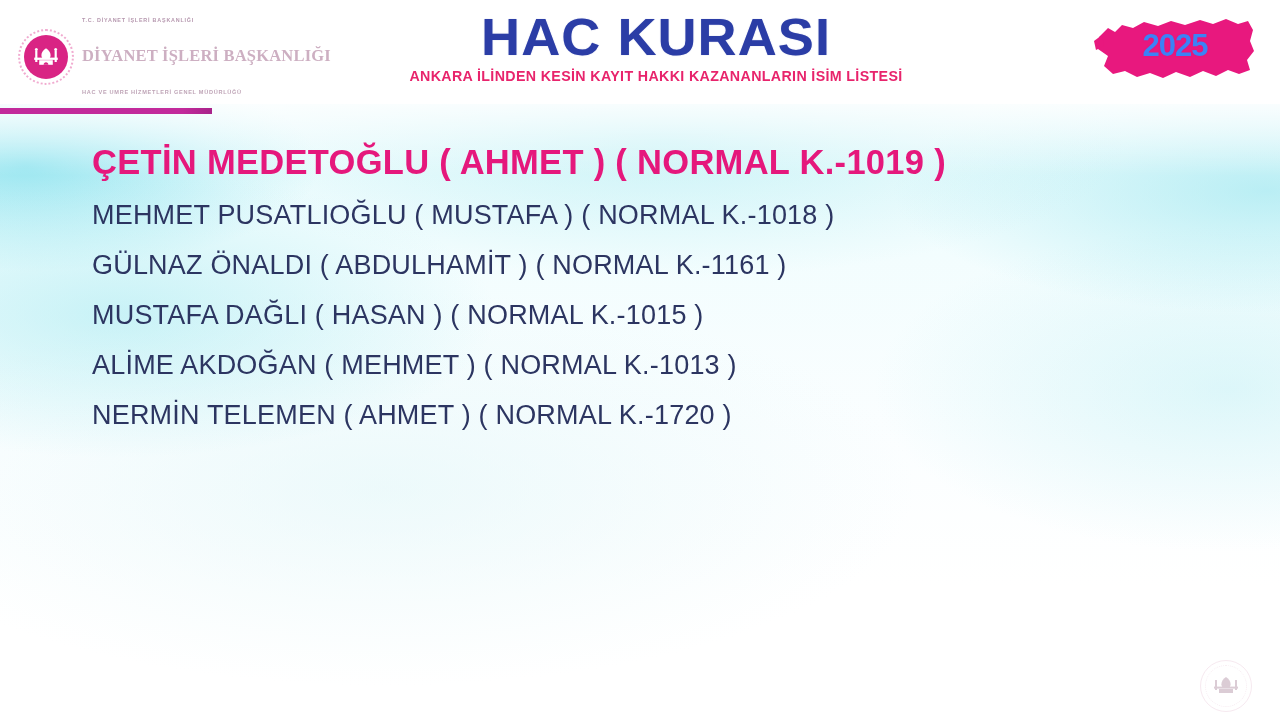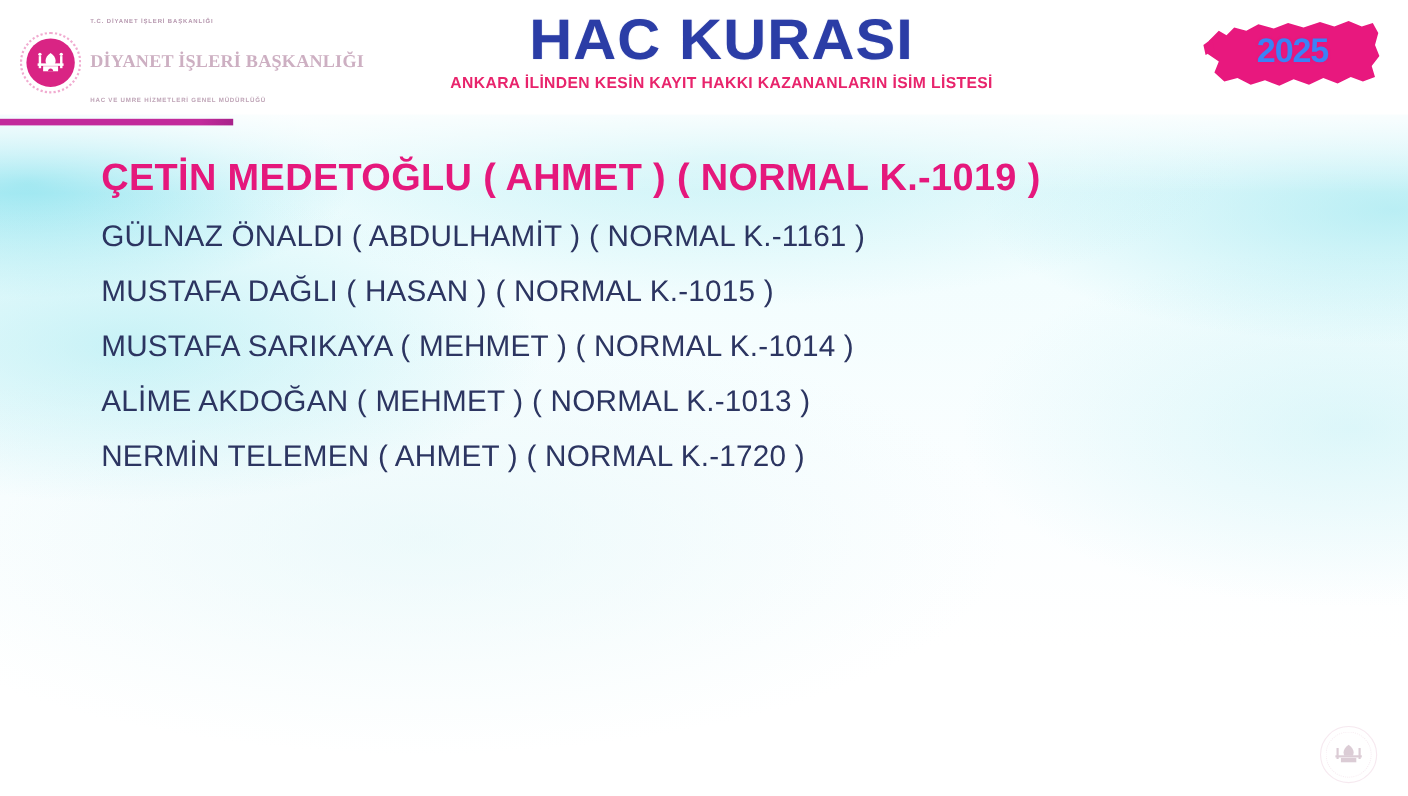--- a/index.html
+++ b/index.html
@@ -211,27 +211,27 @@
     </div>
 
     <div id="rule"></div>
   </div>
 
   <div id="list">
     <div class="row featured">
         <span class="txt">ÇETİN MEDETOĞLU ( AHMET )  ( NORMAL K.-1019 )</span>
       </div>
     <div class="row">
+        <span class="txt">MEHMET PUSATLIOĞLU ( MUSTAFA )  ( NORMAL K.-1018 )</span>
+      </div>
+    <div class="row">
         <span class="txt">GÜLNAZ ÖNALDI ( ABDULHAMİT )  ( NORMAL K.-1161 )</span>
       </div>
     <div class="row">
         <span class="txt">MUSTAFA DAĞLI ( HASAN )  ( NORMAL K.-1015 )</span>
-      </div>
-    <div class="row">
-        <span class="txt">MUSTAFA SARIKAYA ( MEHMET )  ( NORMAL K.-1014 )</span>
       </div>
     <div class="row">
         <span class="txt">ALİME AKDOĞAN ( MEHMET )  ( NORMAL K.-1013 )</span>
       </div>
     <div class="row">
         <span class="txt">NERMİN TELEMEN ( AHMET )  ( NORMAL K.-1720 )</span>
       </div>
   </div>
 
   <div id="watermark">

